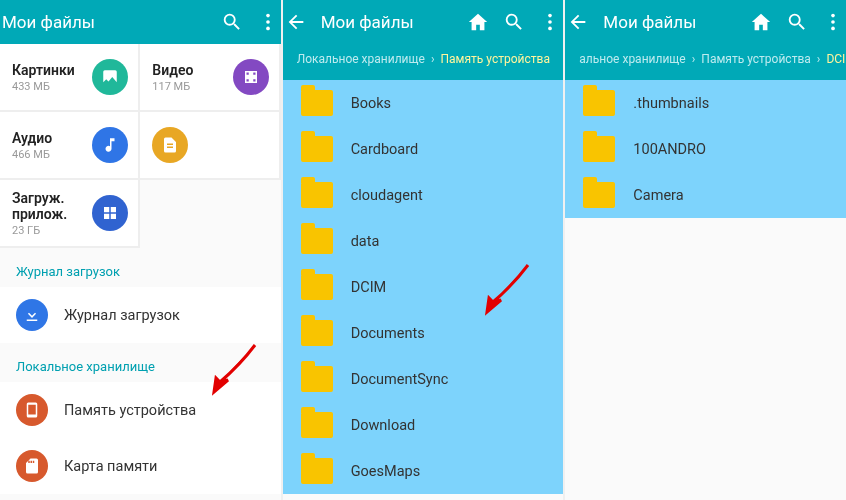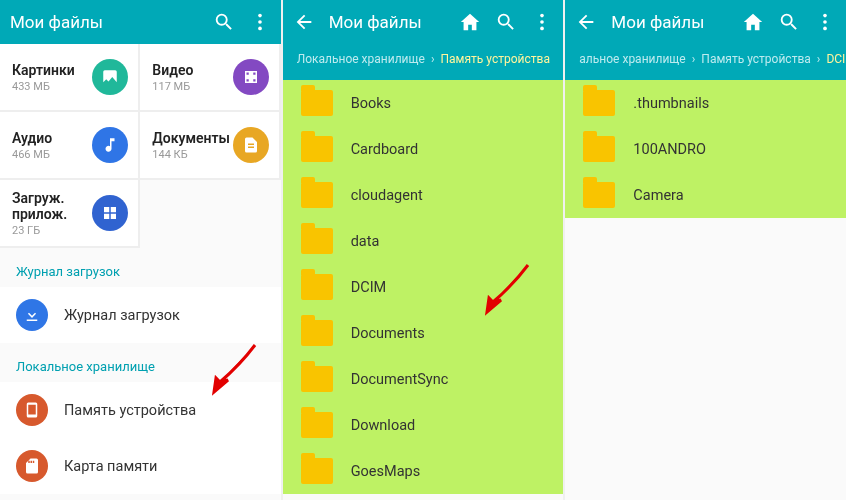--- a/index.html
+++ b/index.html
@@ -20,21 +20,21 @@
     height: 500px;
     overflow: hidden;
     position: relative;
   }
   .appbar {
     background: #00a9b7;
     color: #fff;
     height: 44px;
     display: flex;
     align-items: center;
-    padding: 0 10px;
+    padding: 0 2px;
     gap: 14px;
   }
   .appbar .title { font-size: 17px; flex: 0 0 auto; }
   .appbar .spacer { flex: 1; }
   .appbar .icon { width: 22px; height: 22px; display:flex; align-items:center; justify-content:center; }
   .appbar svg { fill: #fff; }
   .breadcrumb {
     background: #00a9b7;
     color: #bdebef;
     font-size: 12px;
@@ -81,21 +81,21 @@
     background: #fff;
   }
   .row .circle.sm { width: 32px; height: 32px; }
   .row .label { font-size: 14.5px; color: #333; }
   .folder-list { background: #fff; }
   .folder-row {
     display: flex;
     align-items: center;
     gap: 18px;
     padding: 10px 18px;
-    background: #bef264;
+    background: #7dd3fc;
   }
   .folder-icon {
     width: 32px; height: 26px; position: relative;
     background: #f9c400;
     border-radius: 2px;
   }
   .folder-icon::before {
     content: "";
     position: absolute;
     top: -5px; left: 0;
@@ -161,24 +161,20 @@
           <div class="t1">Аудио</div>
           <div class="t2">466 МБ</div>
         </div>
       <div class="circle" style="background:#2f75e6">
           <svg viewBox="0 0 24 24">
             <path d="M12 3v10.55A4 4 0 1014 17V7h4V3h-6z"></path>
           </svg>
         </div>
     </div>
     <div class="tile">
-      <div class="txt">
-          <div class="t1">Документы</div>
-          <div class="t2">144 КБ</div>
-        </div>
       <div class="circle" style="background:#e8a724">
           <svg viewBox="0 0 24 24">
             <path d="M14 2H6a2 2 0 00-2 2v16a2 2 0 002 2h12a2 2 0 002-2V8l-6-6zM8 14h8v2H8v-2zm0-4h8v2H8v-2z"></path>
           </svg>
         </div>
     </div>
     <div class="tile">
       <div class="txt">
           <div class="t1">Загруж. прилож.</div>
           <div class="t2">23 ГБ</div>

